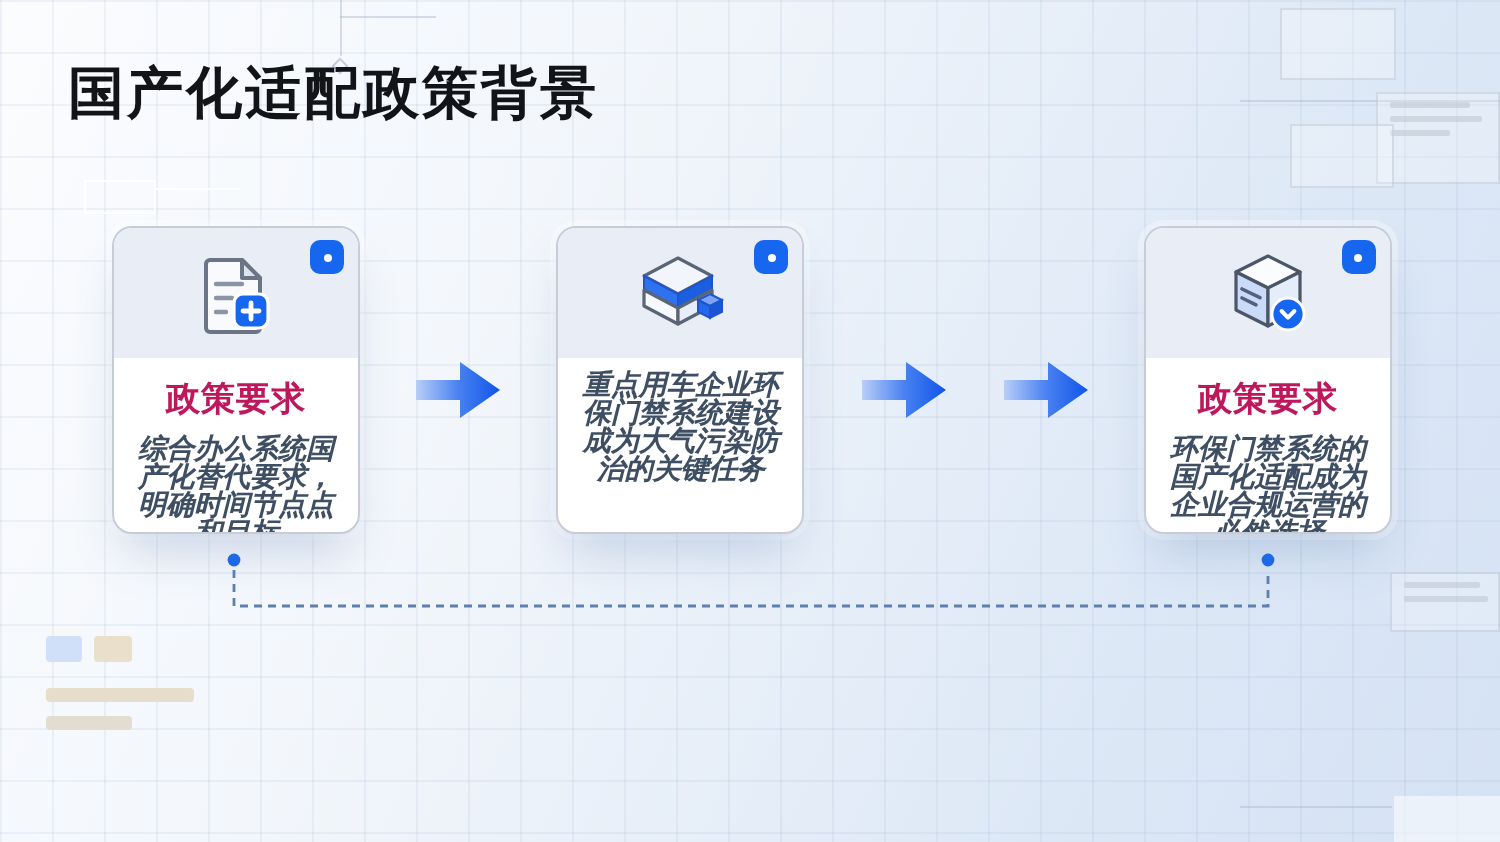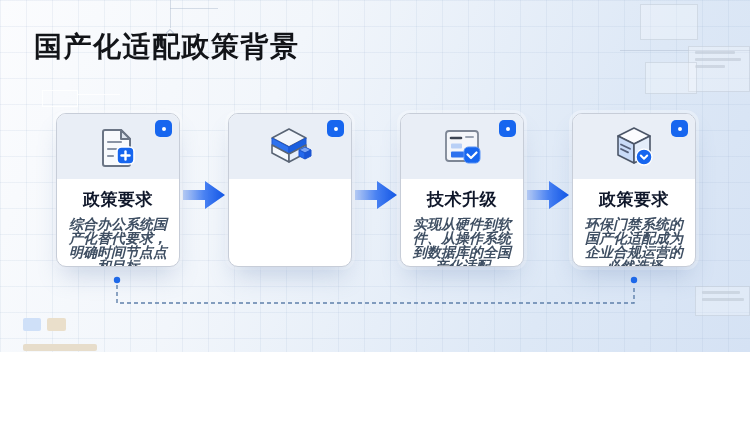--- a/index.html
+++ b/index.html
@@ -1,19 +1,19 @@
 <!DOCTYPE html>
 <html><head>
 <meta charset="utf-8">
 <style>
   * { margin:0; padding:0; box-sizing:border-box; }
   html,body { width:750px; height:421px; }
   body { font-family:"Liberation Sans","DejaVu Sans",sans-serif; }
   .slide {
-    position:relative; width:750px; height:352px; overflow:hidden;
+    position:relative; width:750px; height:421px; overflow:hidden;
     background:linear-gradient(115deg,#fbfcfe 0%,#f2f6fb 35%,#dde8f6 75%,#d5e2f4 100%);
   }
   .grid-overlay {
     position:absolute; inset:0; z-index:0;
     background-image:
       linear-gradient(rgba(140,165,200,0.12) 1px, transparent 1px),
       linear-gradient(90deg, rgba(140,165,200,0.12) 1px, transparent 1px);
     background-size:26px 26px;
   }
   
@@ -47,21 +47,21 @@
   }
   .corner-badge {
     position:absolute; top:6px; right:7px; width:17px; height:17px;
     background:#1766ef; border-radius:5px;
     display:flex; align-items:center; justify-content:center;
   }
   .corner-badge .ring {
     width:4px; height:4px; border:2.6px solid #ffffff; border-radius:50%; display:block;
   }
   .card-title {
-    text-align:center; font-size:17px; font-weight:900; color:#0f172a;
+    text-align:center; font-size:17px; font-weight:900; color:#be185d;
     margin-top:9px; letter-spacing:0.5px;
   }
   .card-desc {
     margin-top:6px; padding:0 7px; text-align:center;
     font-size:14px; line-height:14px; color:#3f4f63; font-weight:600;font-style:italic;
   }
   .arrow-wrap { width:44px; height:36px; margin-top:64px; flex:0 0 auto; }
 
   .connector-overlay { position:absolute; inset:0; z-index:1; pointer-events:none; }
 
@@ -150,51 +150,34 @@
           <polygon points="7,22 24,31 24,39 7,30" fill="#f6f9fd" stroke="#5a6575" stroke-width="1.6" stroke-linejoin="round"></polygon>
           <polygon points="41,22 24,31 24,39 41,30" fill="#e7eefa" stroke="#5a6575" stroke-width="1.6" stroke-linejoin="round"></polygon>
           <polygon points="40,24 46,27 40,30 34,27" fill="#7ba4f4" stroke="#1c55cf" stroke-width="1"></polygon>
           <polygon points="34,27 40,30 40,36 34,33" fill="#2468ec" stroke="#1c55cf" stroke-width="1"></polygon>
           <polygon points="46,27 40,30 40,36 46,33" fill="#1a55d6" stroke="#1c55cf" stroke-width="1"></polygon>
         </svg>
         <div class="corner-badge">
             <span class="ring"></span>
           </div>
       </div>
+      <div class="card-desc">重点用车企业环保门禁系统建设成为大气污染防治的关键任务</div>
     </div>
 
     <svg class="arrow-wrap" viewBox="0 0 44 36">
       <defs>
           <linearGradient id="ag2" x1="0" y1="0" x2="1" y2="0">
         <stop offset="0" stop-color="#b9cef7"></stop>
             <stop offset="0.5" stop-color="#4a82f2"></stop>
             <stop offset="1" stop-color="#0f55e8"></stop>
       </linearGradient>
         </defs>
       <polygon points="1,13 23,13 23,4 43,18 23,32 23,23 1,23" fill="url(#ag2)"></polygon>
     </svg>
 
-    <div class="card">
-      <div class="card-top">
-        <svg width="48" height="48" viewBox="0 0 48 48">
-          <rect x="8" y="8" width="32" height="30" rx="3" fill="#f4f6fa" stroke="#7d8695" stroke-width="1.8"></rect>
-          <line x1="13" y1="15" x2="23" y2="15" stroke="#3c4452" stroke-width="2.6" stroke-linecap="round"></line>
-          <line x1="28" y1="14" x2="35" y2="14" stroke="#9aa3b2" stroke-width="2" stroke-linecap="round"></line>
-          <rect x="13" y="20.5" width="11" height="5" rx="1" fill="#b9d0f6"></rect>
-          <rect x="13" y="28.5" width="13" height="6" rx="1" fill="#2e72ee"></rect>
-          <rect x="26" y="24" width="16" height="16" rx="4.5" fill="#1766ef" stroke="#5a93f5" stroke-width="1"></rect>
-          <polyline points="29.5,31.5 33,35 38.5,29.5" fill="none" stroke="#ffffff" stroke-width="2.2" stroke-linecap="round" stroke-linejoin="round"></polyline>
-        </svg>
-        <div class="corner-badge">
-            <span class="ring"></span>
-          </div>
-      </div>
-      <div class="card-title">技术升级</div>
-      <div class="card-desc">实现从硬件到软件、从操作系统到数据库的全国产化适配</div>
-    </div>
 
     <svg class="arrow-wrap" viewBox="0 0 44 36">
       <defs>
           <linearGradient id="ag3" x1="0" y1="0" x2="1" y2="0">
         <stop offset="0" stop-color="#b9cef7"></stop>
             <stop offset="0.5" stop-color="#4a82f2"></stop>
             <stop offset="1" stop-color="#0f55e8"></stop>
       </linearGradient>
         </defs>
       <polygon points="1,13 23,13 23,4 43,18 23,32 23,23 1,23" fill="url(#ag3)"></polygon>

